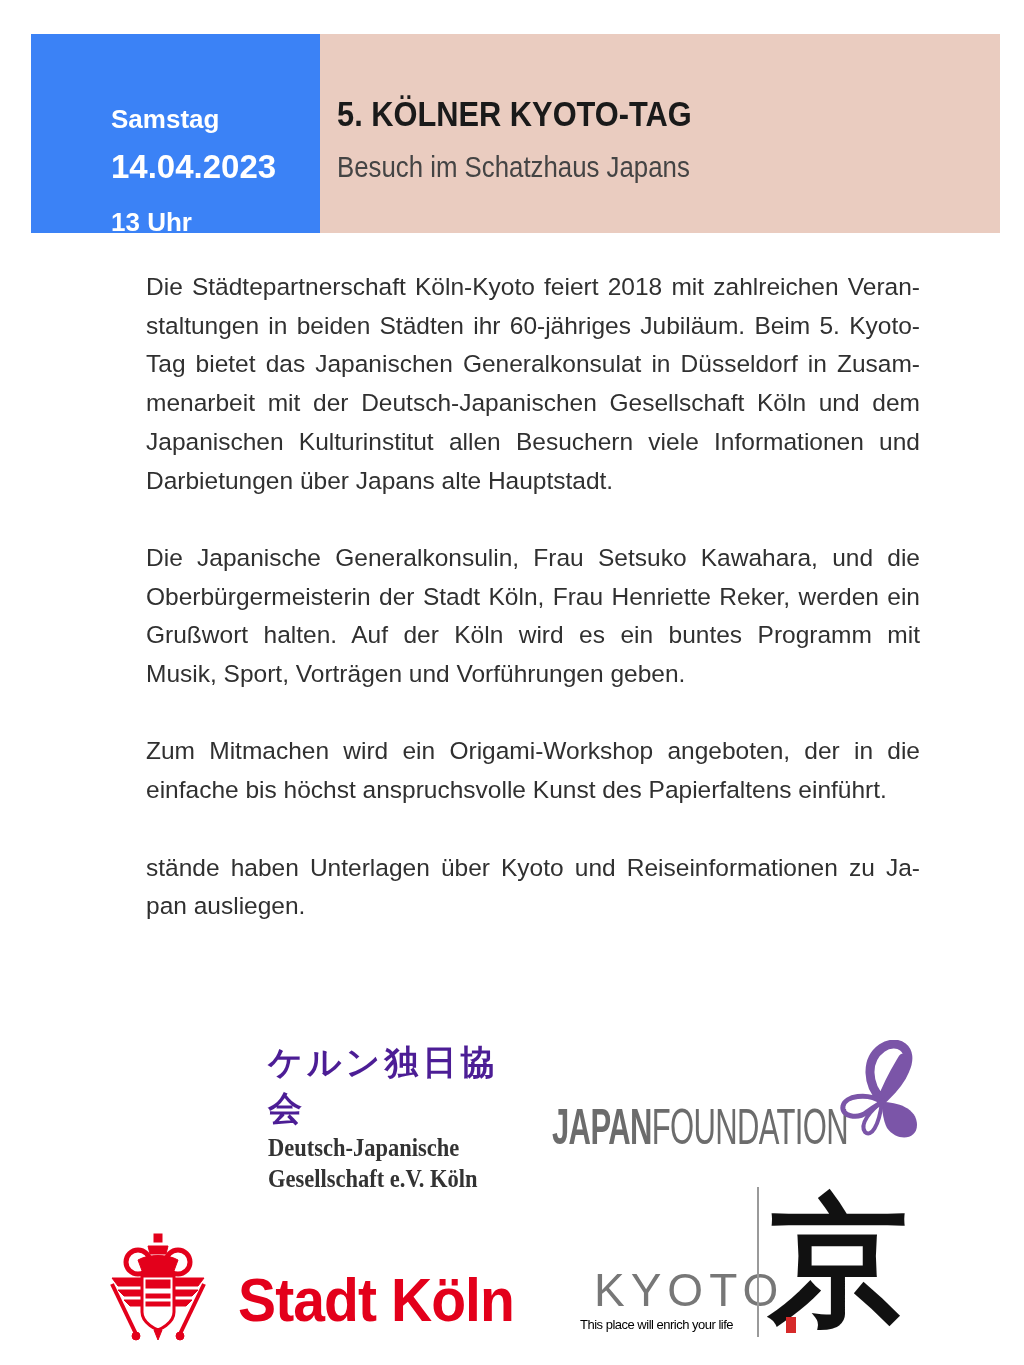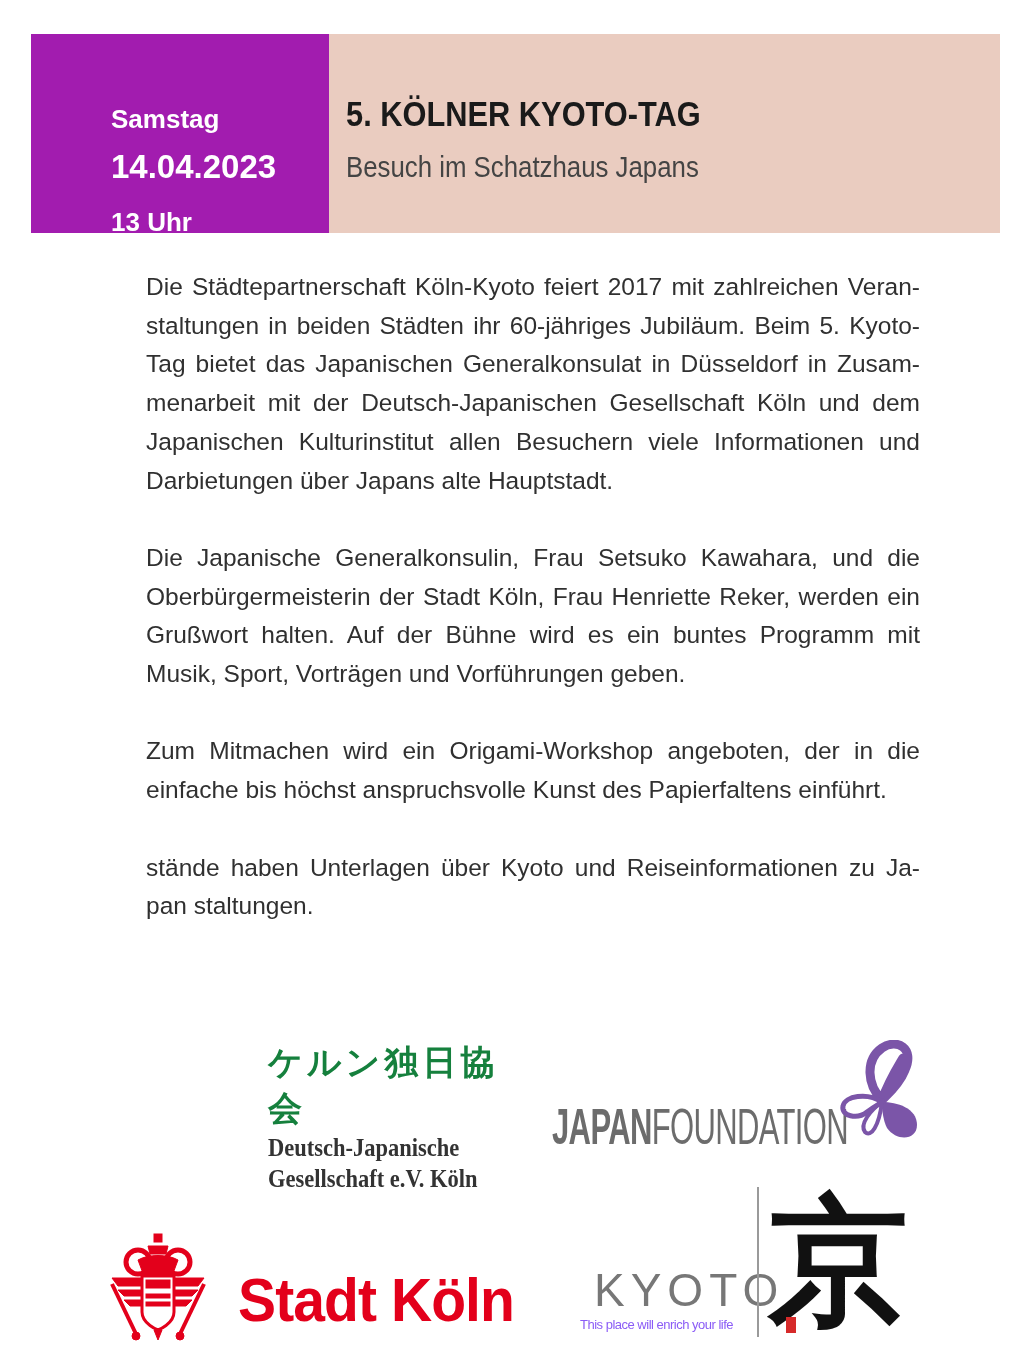--- a/index.html
+++ b/index.html
@@ -5,23 +5,22 @@
     html, body { margin: 0; padding: 0; background: #ffffff; }
     body {
       width: 1024px; height: 1365px; position: relative; overflow: hidden;
       font-family: "Liberation Sans", "DejaVu Sans", sans-serif;
     }
     .header {
       position: absolute; left: 31px; top: 34px; width: 969px; height: 199px;
       display: flex;
     }
     .date-box {
-      width: 289px; height: 100%; background: #a21caf; color: #ffffff;
+      width: 289px; height: 100%; background: #3b82f6; color: #ffffff;
       position: relative;
-      padding-left: 9px;
     }
     .date-box .weekday { position: absolute; left: 80px; top: 70px; font-size: 26px; font-weight: bold; }
     .date-box .date { position: absolute; left: 80px; top: 114px; font-size: 33px; font-weight: bold; letter-spacing: 0px; }
     .date-box .time { position: absolute; left: 80px; top: 173px; font-size: 26px; font-weight: bold; text-align: center; }
     .title-box {
       flex: 1; height: 100%; background: #eaccc0; position: relative; text-align: right;
     }
     .title-box .title { position: absolute; left: 17px; top: 60px; font-size: 35px; font-weight: bold; color: #1a1a1a; transform: scaleX(0.88); transform-origin: left; white-space: nowrap; }
     .title-box .subtitle { position: absolute; left: 17px; top: 116px; font-size: 30px; color: #444; transform: scaleX(0.86); transform-origin: left; white-space: nowrap; }
 
@@ -29,35 +28,35 @@
       position: absolute; left: 146px; top: 268px; width: 774px;
       font-size: 24.5px; line-height: 38.7px; color: #303030;
       text-align: justify; hyphens: manual;
     }
     .body-text p { margin: 0 0 38.7px 0; }
     .body-text .line { display: block; text-align: justify; text-align-last: justify; white-space: nowrap; }
     .body-text .line.last { text-align-last: left; }
 
     .logo { position: absolute; }
     .djg { left: 268px; top: 1040px; width: 240px; }
-    .djg .kanji { font-family: Liberation Sans, sans-serif; font-size: 34px; color: #15803d; letter-spacing: 4px; font-weight: bold; }
+    .djg .kanji { font-family: Liberation Sans, sans-serif; font-size: 34px; color: #4c1d95; letter-spacing: 4px; font-weight: bold; }
     .djg .name { font-family: "Liberation Serif", "DejaVu Serif", serif; font-weight: bold; font-size: 25px; line-height: 31px; color: #333; transform: scaleX(0.9); transform-origin: left; white-space: nowrap; }
 
     .jf { left: 552px; top: 1040px; width: 380px; height: 110px; }
     .jf .wordmark { position: absolute; left: 0; top: 58px; font-size: 50px; color: #6c6c6c; transform: scaleX(0.62); transform-origin: left; white-space: nowrap; letter-spacing: -1px; }
     .jf .wordmark b { font-weight: bold; }
     .jf svg { position: absolute; left: 285px; top: 0px; }
 
     .koeln { left: 108px; top: 1232px; width: 420px; height: 110px; }
     .koeln svg { position: absolute; left: 0; top: 0; }
     .koeln .wordmark { position: absolute; left: 130px; top: 32px; font-size: 62px; font-weight: bold; color: #e3001b; letter-spacing: -1px; transform: scaleX(0.92); transform-origin: left; white-space: nowrap; }
 
     .kyoto { left: 578px; top: 1185px; width: 320px; height: 160px; }
     .kyoto .word { position: absolute; left: 0; top: 78px; font-size: 46px; color: #777; letter-spacing: 6px; font-weight: normal; margin-left: 16px; }
-    .kyoto .tag { position: absolute; left: 2px; top: 132px; font-size: 13px; color: #8b5cf6; letter-spacing: -0.5px; white-space: nowrap; }
+    .kyoto .tag { position: absolute; left: 2px; top: 132px; font-size: 13px; color: #000000; letter-spacing: -0.5px; white-space: nowrap; }
     .kyoto .divider { position: absolute; left: 179px; top: 2px; width: 2px; height: 150px; background: #9a9a9a; }
     .kyoto .kanji { position: absolute; left: 190px; top: -4px; font-family: "DejaVu Serif", serif; font-size: 140px; line-height: 160px; font-weight: bold; color: #111; }
     .kyoto .seal { position: absolute; left: 208px; top: 132px; width: 10px; height: 16px; background: #d62a2a; }
   </style>
 </head>
 <body>
 
 <div class="header">
   <div class="date-box">
     <div class="weekday">Samstag</div>
@@ -65,40 +64,40 @@
     <div class="time">13 Uhr</div>
   </div>
   <div class="title-box">
     <div class="title">5. KÖLNER KYOTO-TAG</div>
     <div class="subtitle">Besuch im Schatzhaus Japans</div>
   </div>
 </div>
 
 <div class="body-text">
   <p>
-    <span class="line" style="display: block; width: 774px;">Die Städtepartnerschaft Köln-Kyoto feiert 2017 mit zahlreichen Veran-</span>
+    <span class="line" style="display: block; width: 774px;">Die Städtepartnerschaft Köln-Kyoto feiert 2018 mit zahlreichen Veran-</span>
     <span class="line" style="display: block; width: 774px;">staltungen in beiden Städten ihr 60-jähriges Jubiläum. Beim 5. Kyoto-</span>
     <span class="line" style="display: block; width: 774px;">Tag bietet das Japanischen Generalkonsulat in Düsseldorf in Zusam-</span>
     <span class="line" style="display: block; width: 774px;">menarbeit mit der Deutsch-Japanischen Gesellschaft Köln und dem</span>
     <span class="line" style="display: block; width: 774px;">Japanischen Kulturinstitut allen Besuchern viele Informationen und</span>
     <span class="line last" style="display: block; width: 774px;">Darbietungen über Japans alte Hauptstadt.</span>
   </p>
   <p>
     <span class="line" style="display: block; width: 774px;">Die Japanische Generalkonsulin, Frau Setsuko Kawahara, und die</span>
     <span class="line" style="display: block; width: 774px;">Oberbürgermeisterin der Stadt Köln, Frau Henriette Reker, werden ein</span>
-    <span class="line" style="display: block; width: 774px;">Grußwort halten. Auf der Bühne wird es ein buntes Programm mit</span>
+    <span class="line" style="display: block; width: 774px;">Grußwort halten. Auf der Köln wird es ein buntes Programm mit</span>
     <span class="line last" style="display: block; width: 774px;">Musik, Sport, Vorträgen und Vorführungen geben.</span>
   </p>
   <p>
     <span class="line" style="display: block; width: 774px;">Zum Mitmachen wird ein Origami-Workshop angeboten, der in die</span>
     <span class="line last" style="display: block; width: 774px;">einfache bis höchst anspruchsvolle Kunst des Papierfaltens einführt.</span>
   </p>
   <p>
     <span class="line" style="display: block; width: 774px;">stände haben Unterlagen über Kyoto und Reiseinformationen zu Ja-</span>
-    <span class="line last" style="display: block; width: 774px;">pan staltungen.</span>
+    <span class="line last" style="display: block; width: 774px;">pan ausliegen.</span>
   </p>
 </div>
 
 <div class="logo djg">
   <div class="kanji">ケルン独日協会</div>
   <div class="name">Deutsch-Japanische</div>
   <div class="name">Gesellschaft e.V. Köln</div>
 </div>
 
 <div class="logo jf">

